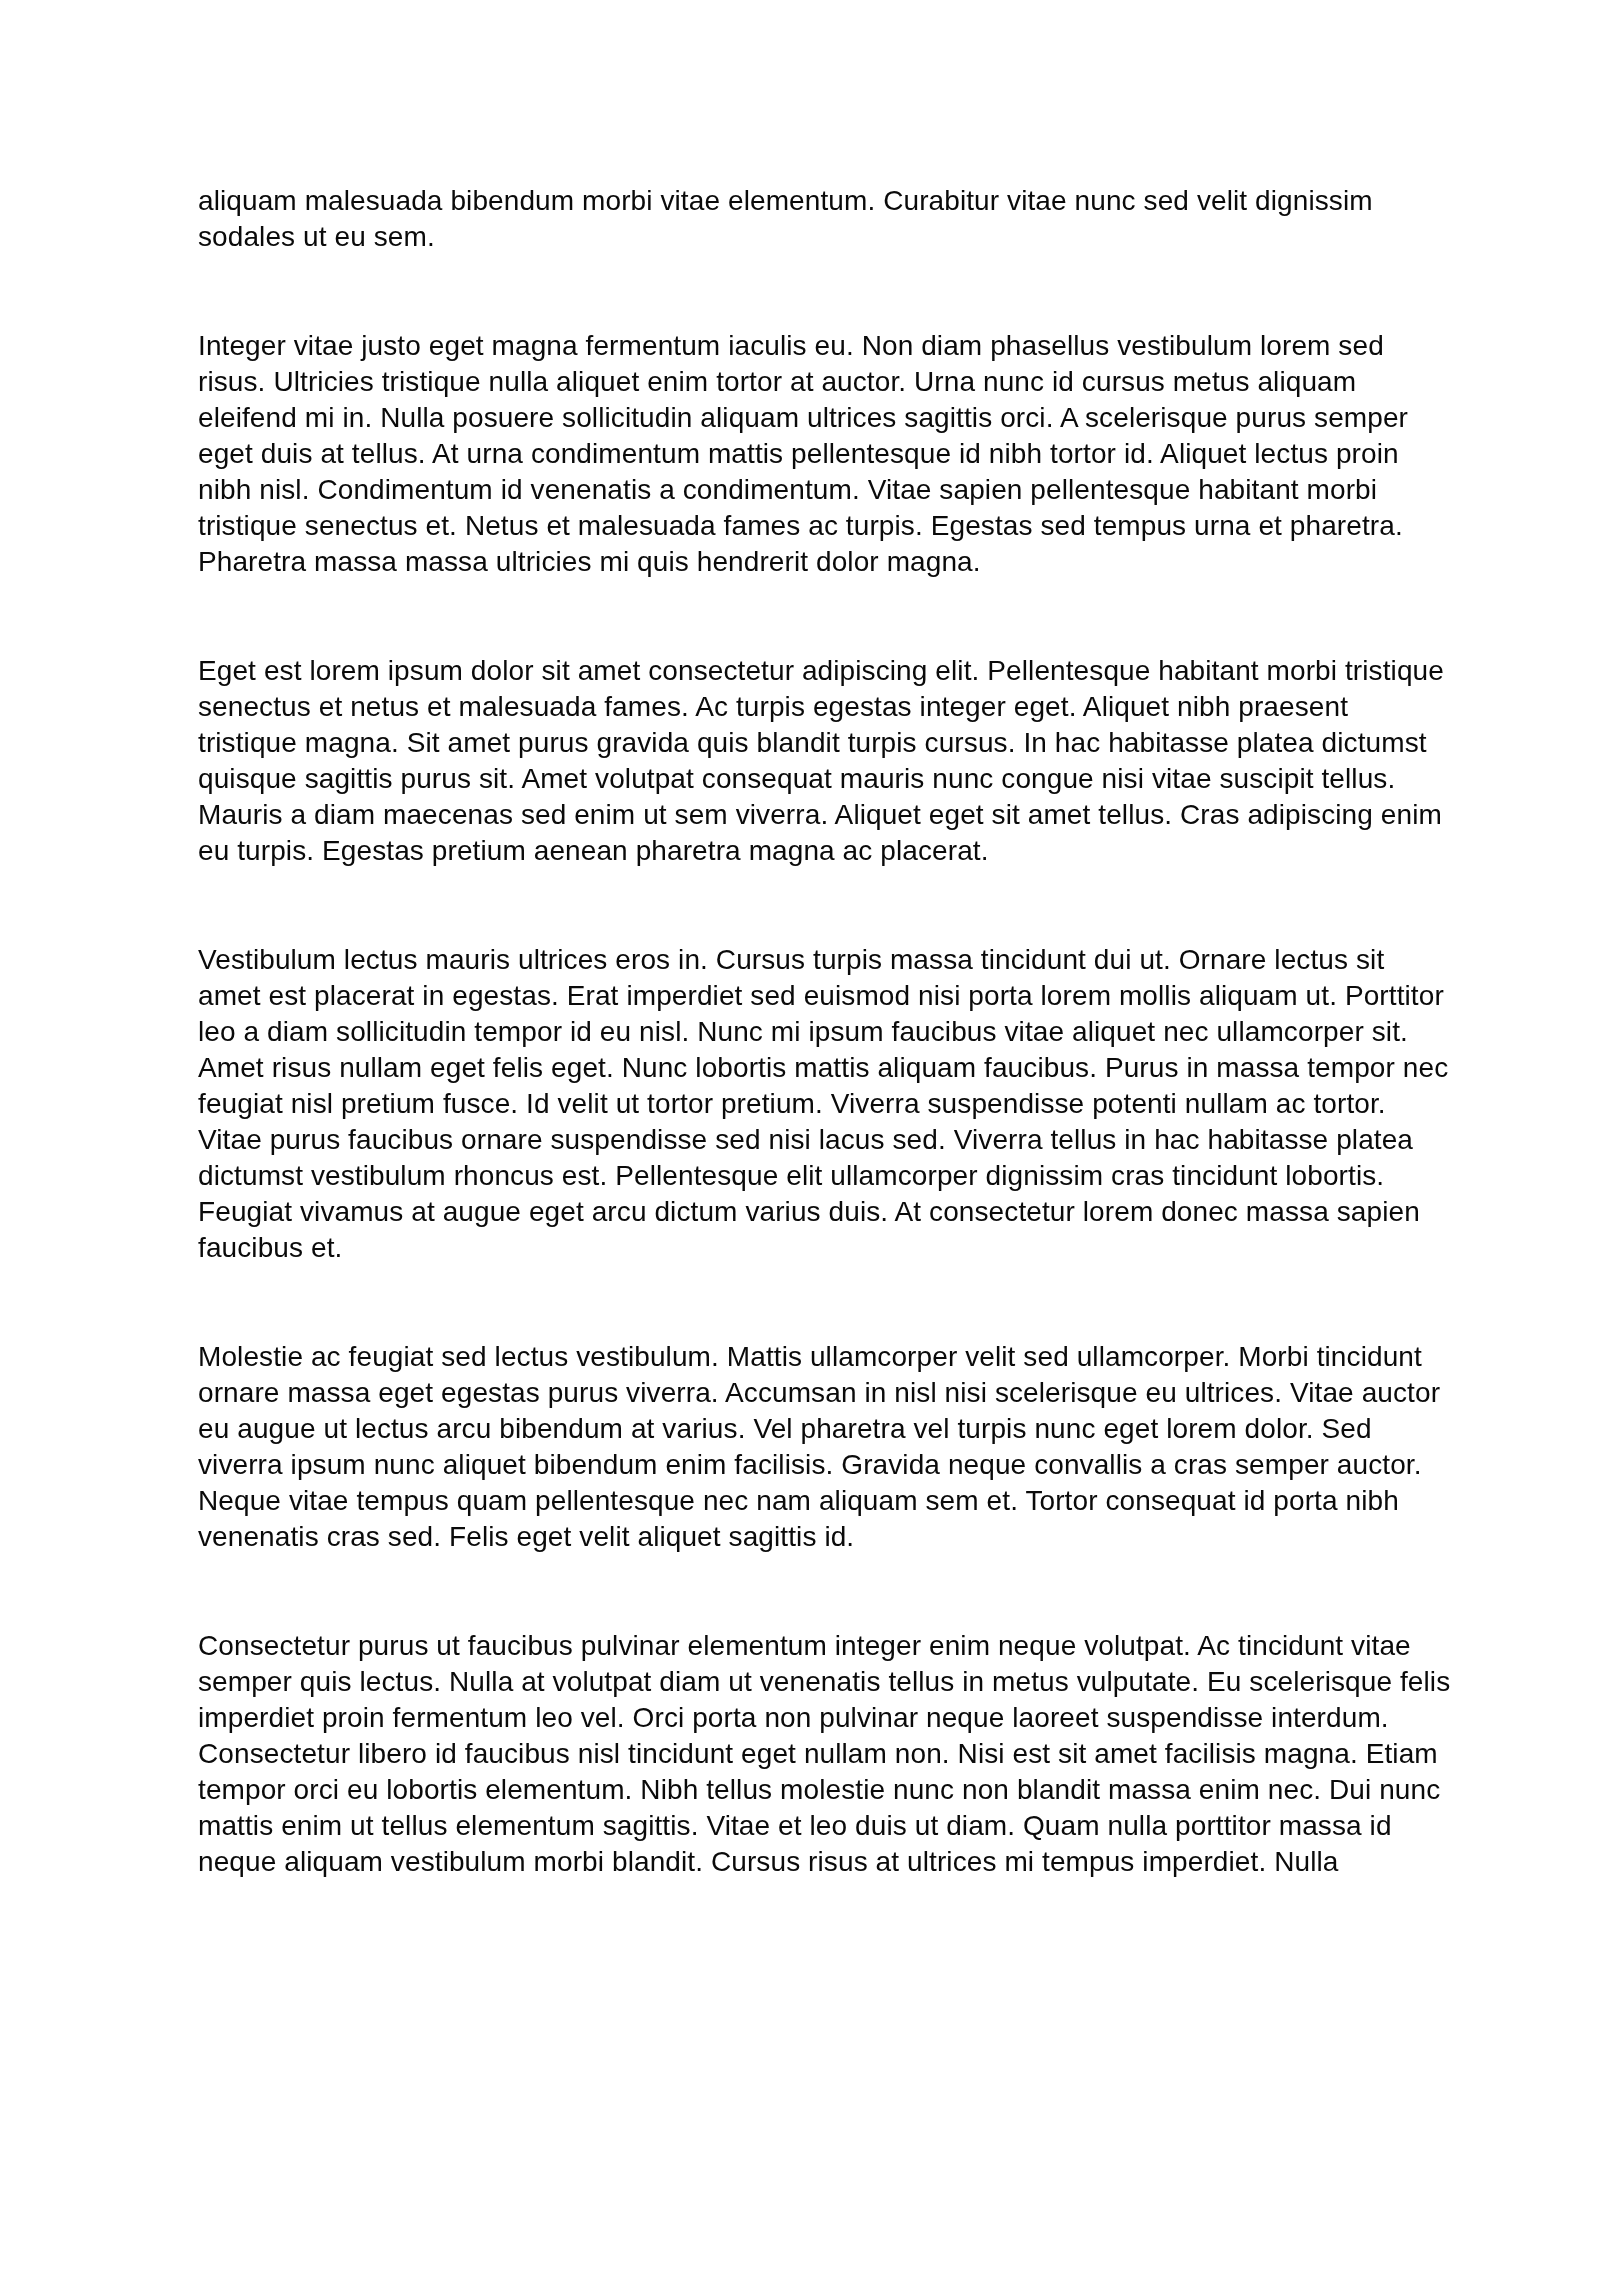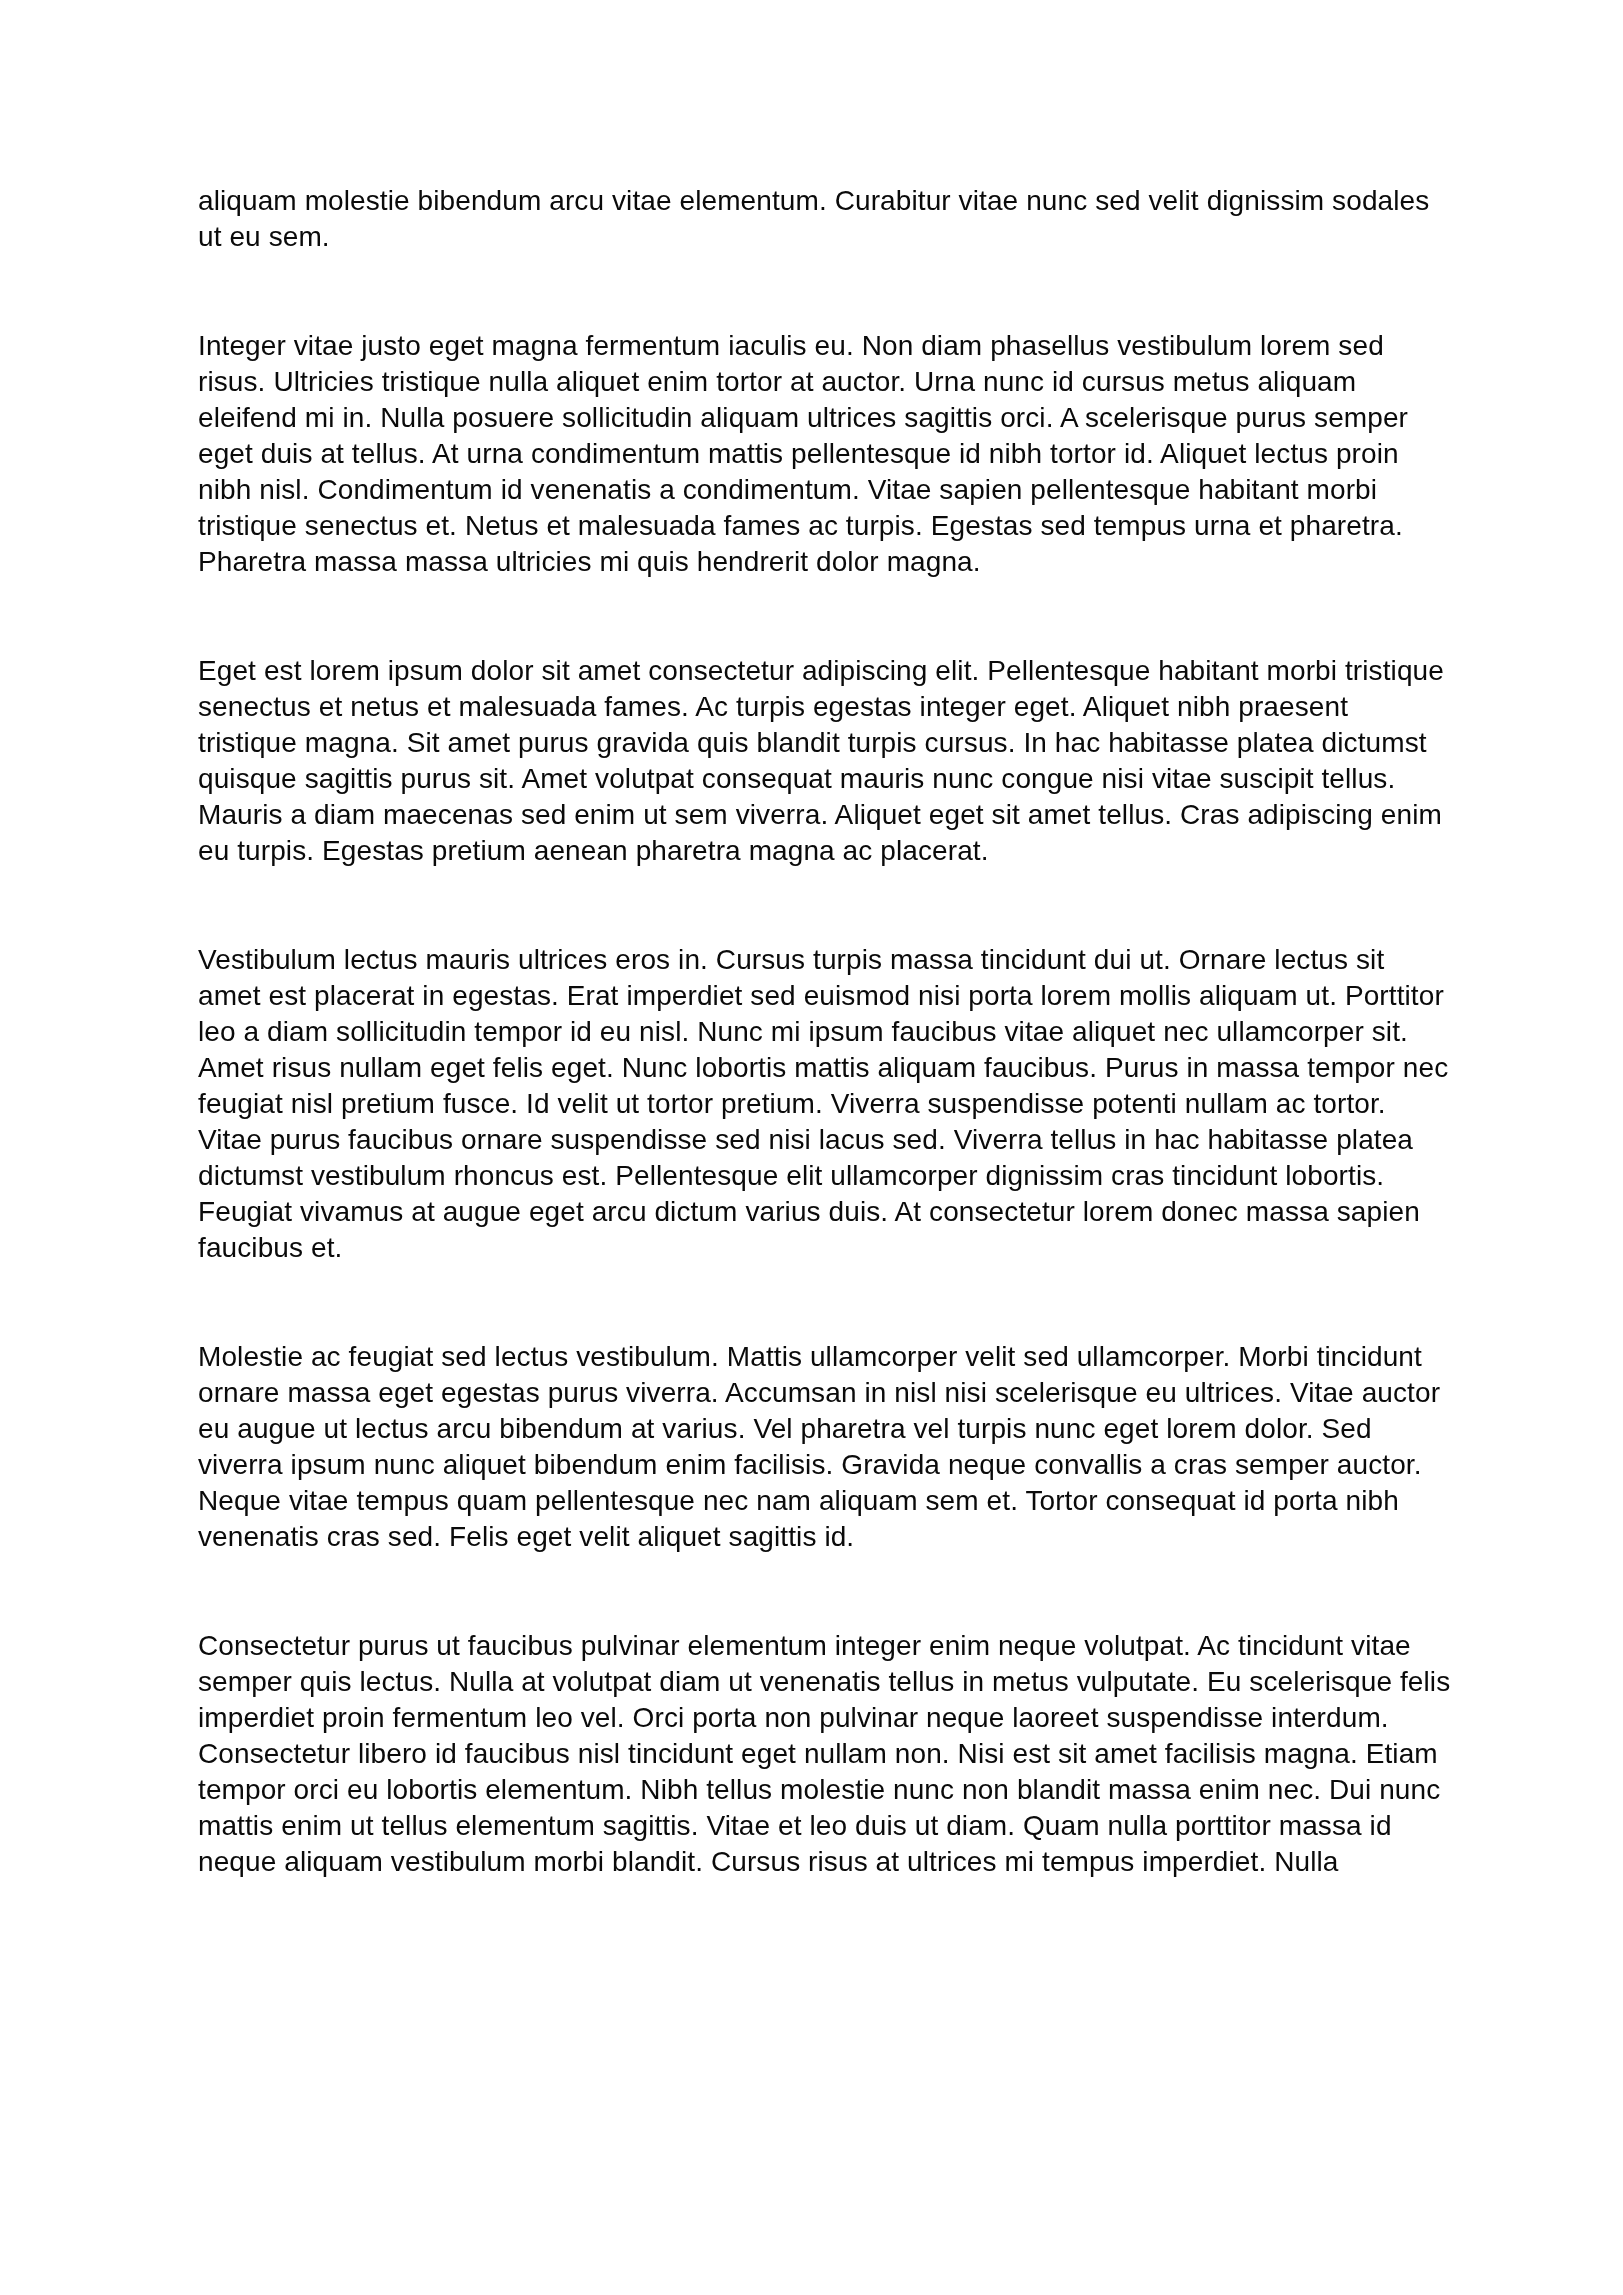--- a/index.html
+++ b/index.html
@@ -34,21 +34,21 @@
   }
   .text-block p:last-child {
     margin-bottom: 16px;
   }
 </style>
 </head>
 <body>
 
 <div class="page">
   <div class="text-block">
-    <p>aliquam molestie bibendum arcu vitae elementum. Curabitur vitae nunc sed velit dignissim sodales ut eu sem.</p>
+    <p>aliquam malesuada bibendum morbi vitae elementum. Curabitur vitae nunc sed velit dignissim sodales ut eu sem.</p>
     <p>Integer vitae justo eget magna fermentum iaculis eu. Non diam phasellus vestibulum lorem sed risus. Ultricies tristique nulla aliquet enim tortor at auctor. Urna nunc id cursus metus aliquam eleifend mi in. Nulla posuere sollicitudin aliquam ultrices sagittis orci. A scelerisque purus semper eget duis at tellus. At urna condimentum mattis pellentesque id nibh tortor id. Aliquet lectus proin nibh nisl. Condimentum id venenatis a condimentum. Vitae sapien pellentesque habitant morbi tristique senectus et. Netus et malesuada fames ac turpis. Egestas sed tempus urna et pharetra. Pharetra massa massa ultricies mi quis hendrerit dolor magna.</p>
     <p>Eget est lorem ipsum dolor sit amet consectetur adipiscing elit. Pellentesque habitant morbi tristique senectus et netus et malesuada fames. Ac turpis egestas integer eget. Aliquet nibh praesent tristique magna. Sit amet purus gravida quis blandit turpis cursus. In hac habitasse platea dictumst quisque sagittis purus sit. Amet volutpat consequat mauris nunc congue nisi vitae suscipit tellus. Mauris a diam maecenas sed enim ut sem viverra. Aliquet eget sit amet tellus. Cras adipiscing enim eu turpis. Egestas pretium aenean pharetra magna ac placerat.</p>
     <p>Vestibulum lectus mauris ultrices eros in. Cursus turpis massa tincidunt dui ut. Ornare lectus sit amet est placerat in egestas. Erat imperdiet sed euismod nisi porta lorem mollis aliquam ut. Porttitor leo a diam sollicitudin tempor id eu nisl. Nunc mi ipsum faucibus vitae aliquet nec ullamcorper sit. Amet risus nullam eget felis eget. Nunc lobortis mattis aliquam faucibus. Purus in massa tempor nec feugiat nisl pretium fusce. Id velit ut tortor pretium. Viverra suspendisse potenti nullam ac tortor. Vitae purus faucibus ornare suspendisse sed nisi lacus sed. Viverra tellus in hac habitasse platea dictumst vestibulum rhoncus est. Pellentesque elit ullamcorper dignissim cras tincidunt lobortis. Feugiat vivamus at augue eget arcu dictum varius duis. At consectetur lorem donec massa sapien faucibus et.</p>
     <p>Molestie ac feugiat sed lectus vestibulum. Mattis ullamcorper velit sed ullamcorper. Morbi tincidunt ornare massa eget egestas purus viverra. Accumsan in nisl nisi scelerisque eu ultrices. Vitae auctor eu augue ut lectus arcu bibendum at varius. Vel pharetra vel turpis nunc eget lorem dolor. Sed viverra ipsum nunc aliquet bibendum enim facilisis. Gravida neque convallis a cras semper auctor. Neque vitae tempus quam pellentesque nec nam aliquam sem et. Tortor consequat id porta nibh venenatis cras sed. Felis eget velit aliquet sagittis id.</p>
     <p>Consectetur purus ut faucibus pulvinar elementum integer enim neque volutpat. Ac tincidunt vitae semper quis lectus. Nulla at volutpat diam ut venenatis tellus in metus vulputate. Eu scelerisque felis imperdiet proin fermentum leo vel. Orci porta non pulvinar neque laoreet suspendisse interdum. Consectetur libero id faucibus nisl tincidunt eget nullam non. Nisi est sit amet facilisis magna. Etiam tempor orci eu lobortis elementum. Nibh tellus molestie nunc non blandit massa enim nec. Dui nunc mattis enim ut tellus elementum sagittis. Vitae et leo duis ut diam. Quam nulla porttitor massa id neque aliquam vestibulum morbi blandit. Cursus risus at ultrices mi tempus imperdiet. Nulla</p>
   </div>
 </div>
 
 
 </body></html>

